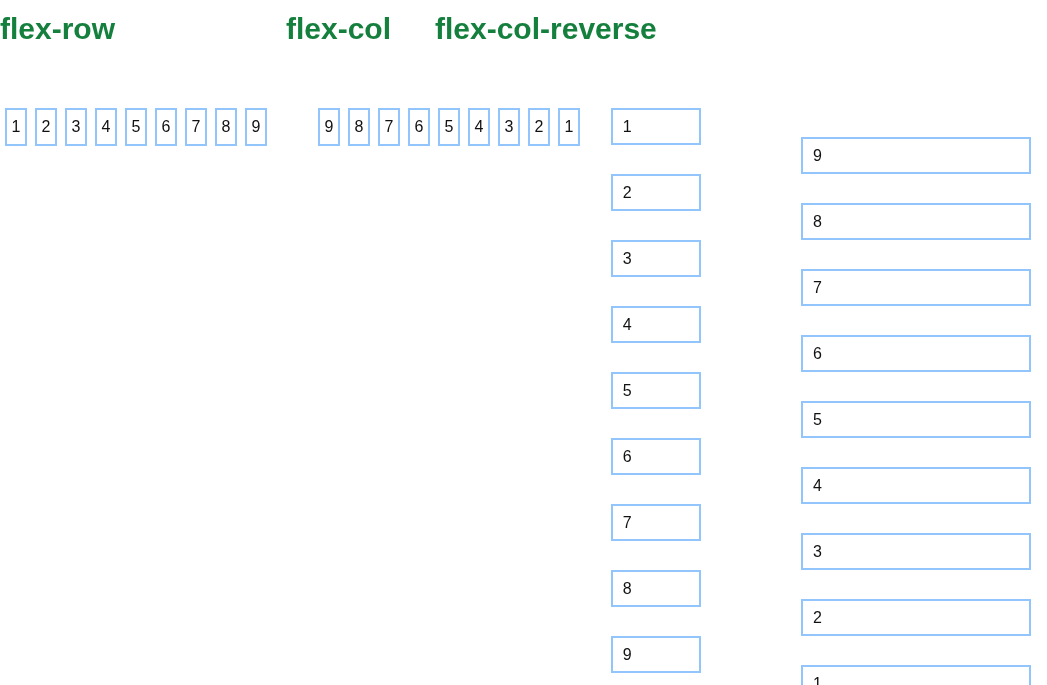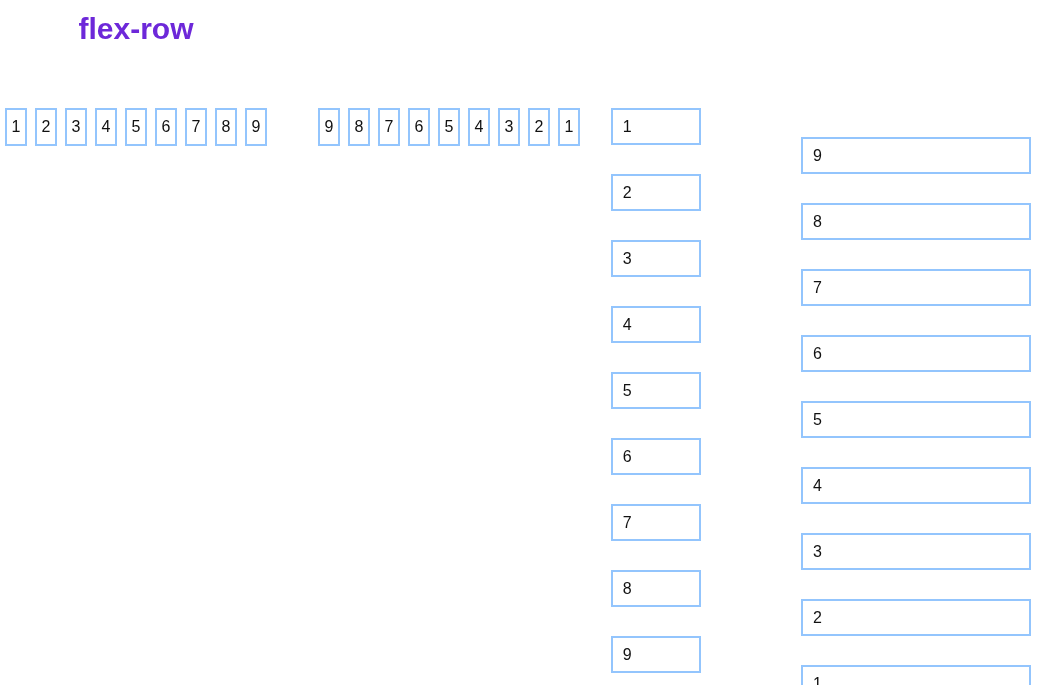--- a/index.html
+++ b/index.html
@@ -28,23 +28,22 @@
     left: 0;
     width: 1047px;
     height: 56px;
     display: flex;
     align-items: center;
   }
   .heading {
     font-size: 30px;
     font-weight: bold;
     line-height: 1.1;
-    color: #6d28d9;
+    color: #15803d;
     white-space: nowrap;
-    text-align: center;
   }
   .h-row        { width: 272px; }
   .h-row-rev    { width: 322px; margin-left: 34px; }
   .h-col        { width: 140px; margin-left: 14px; }
   .h-col-rev    { width: 275px; margin-left: 9px; }
 
   
   .panels {
     position: absolute;
     top: 108px;
@@ -125,20 +124,22 @@
     margin-top: 29px;
   }
 </style>
 </head>
 <body>
 
 <div class="page">
 
   <div class="headings">
     <div class="heading h-row">flex-row</div>
+    <div class="heading h-col">flex-col</div>
+    <div class="heading h-col-rev">flex-col-reverse</div>
   </div>
 
   <div class="panels">
 
     <div class="panel panel-row">
       <div class="flex-row">
         <div class="box box-narrow">1</div>
         <div class="box box-narrow">2</div>
         <div class="box box-narrow">3</div>
         <div class="box box-narrow">4</div>

